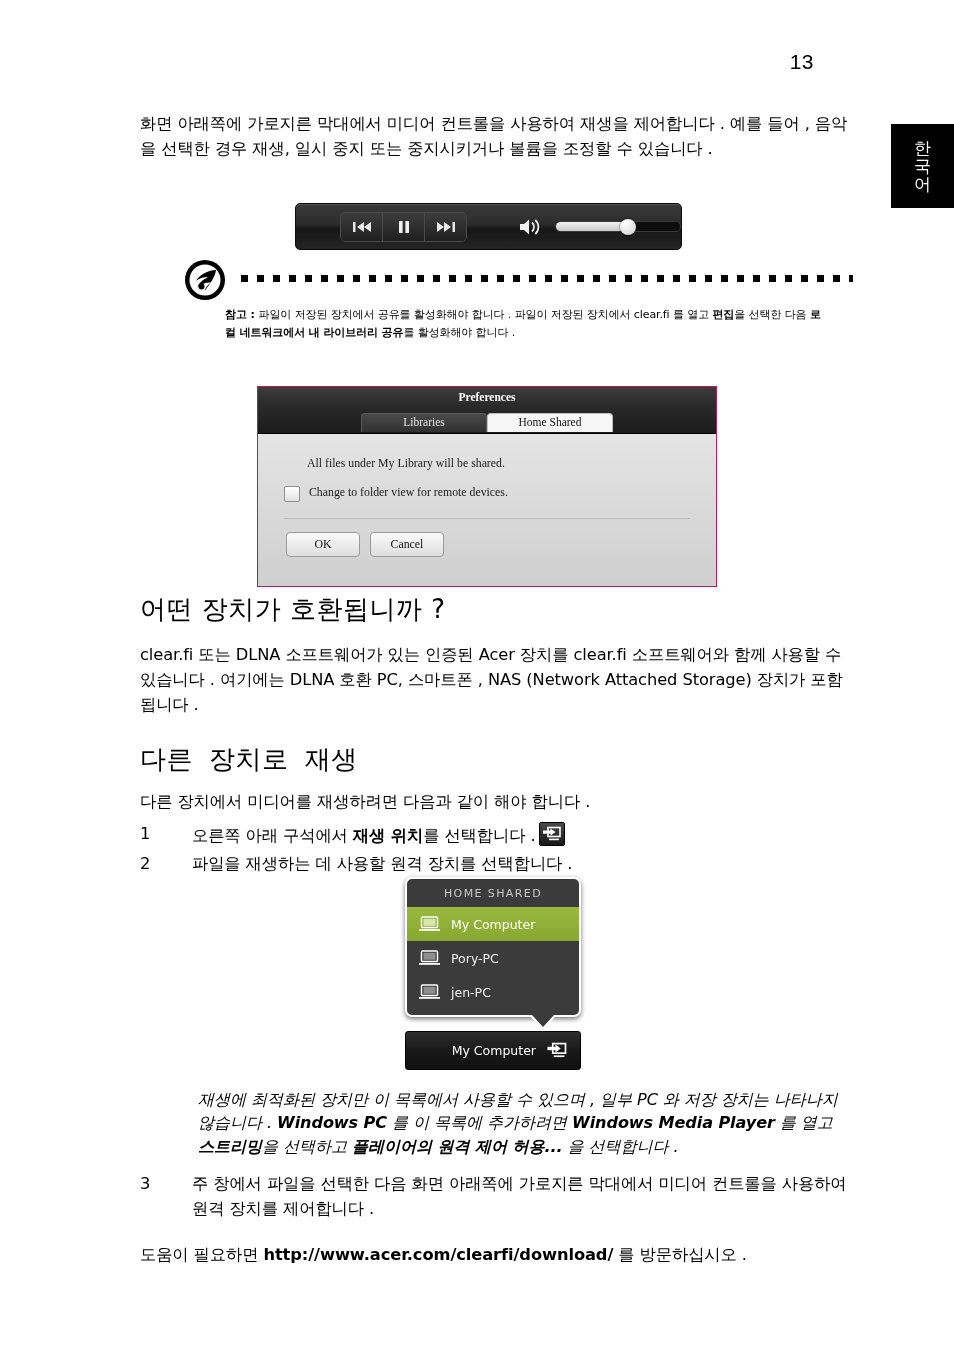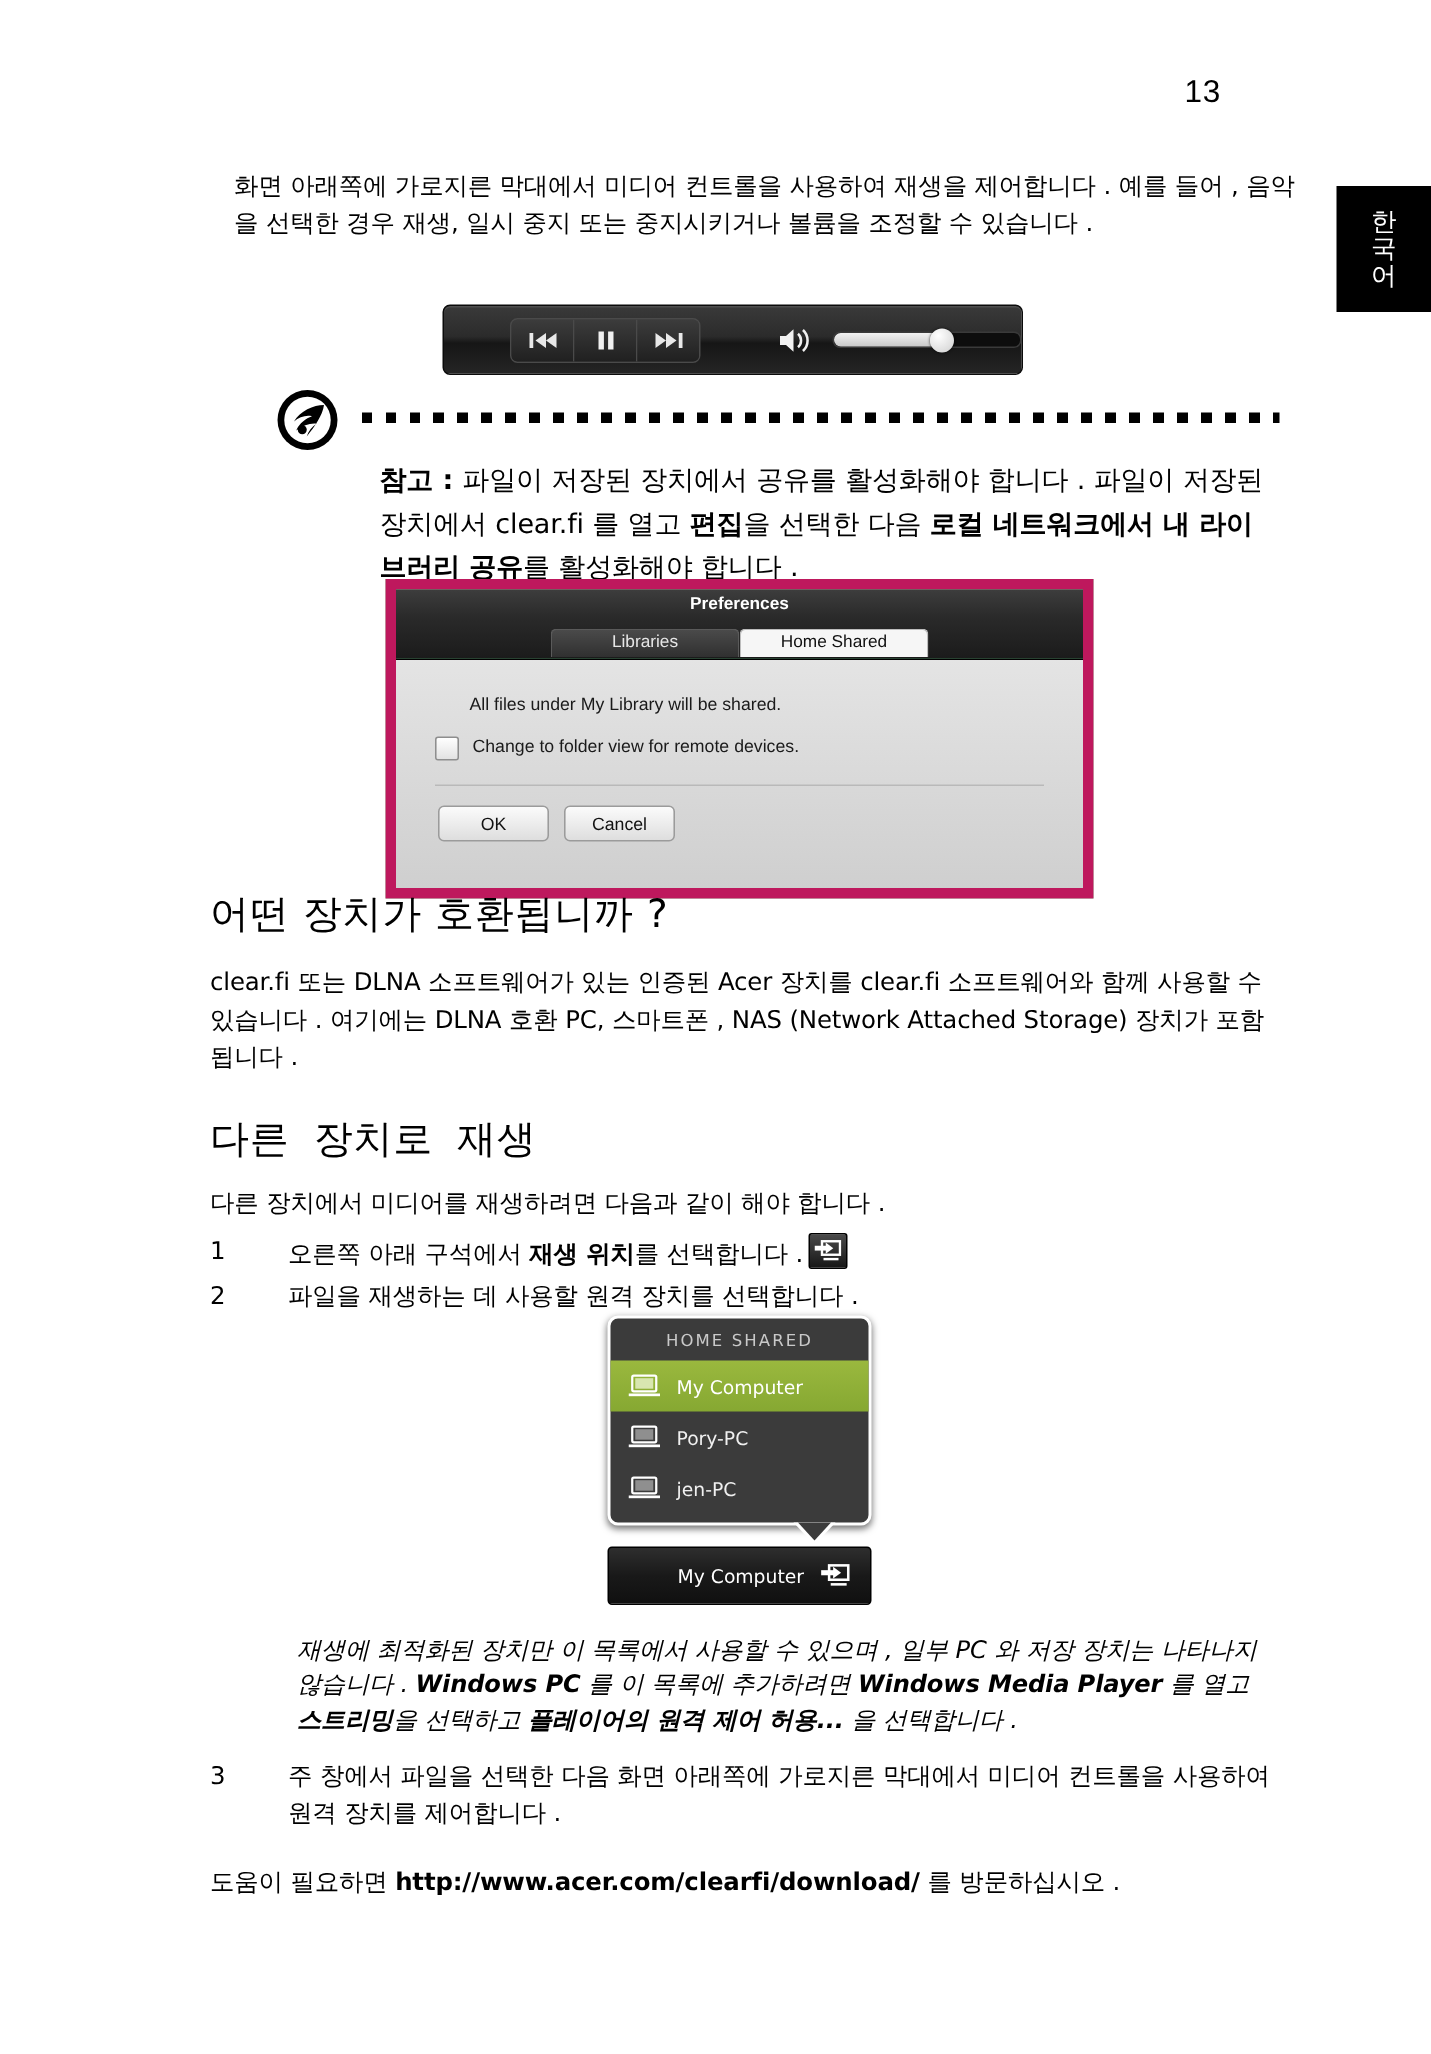--- a/index.html
+++ b/index.html
@@ -54,21 +54,21 @@
 
   p.body {
     font-size: 16.3px;
     line-height: 1.52;
     margin: 0;
     letter-spacing: -0.1px;
   }
 
   .intro {
     position: absolute;
-    left: 16px;
+    left: 0;
     top: 112px;
     width: 712px;
   }
 
   
   .media-bar-wrap {
     position: absolute;
     left: 155px;
     top: 203px;
   }
@@ -154,38 +154,38 @@
     position: absolute;
     left: 58px;
     top: 17px;
     width: 612px;
     height: 7px;
     background-image: repeating-linear-gradient(
       to right, #000 0 7px, transparent 7px 16px);
   }
   .note-text {
     position: absolute;
-    left: 70px;
+    left: 42px;
     top: 48px;
     width: 600px;
-    font-size: 18px;
+    font-size: 11px;
     line-height: 1.62;
     letter-spacing: -0.1px;
   }
   .note-text b { font-weight: 700; }
 
   
   .prefs {
     position: absolute;
     left: 117px;
     top: 386px;
     width: 458px;
-    border: 7px solid #be185d;
-    background: #86efac;
-    font-family: Liberation Sans, sans-serif;
+    border: 1px solid #be185d;
+    background: #bef264;
+    font-family: Liberation Serif, serif;
   }
   .prefs-header {
     height: 46px;
     background: linear-gradient(180deg,#3d3d3d 0%,#2a2a2a 40%,#1b1b1b 100%);
     position: relative;
     border-bottom: 1px solid #000;
   }
   .prefs-title {
     position: absolute;
     top: 4px;

